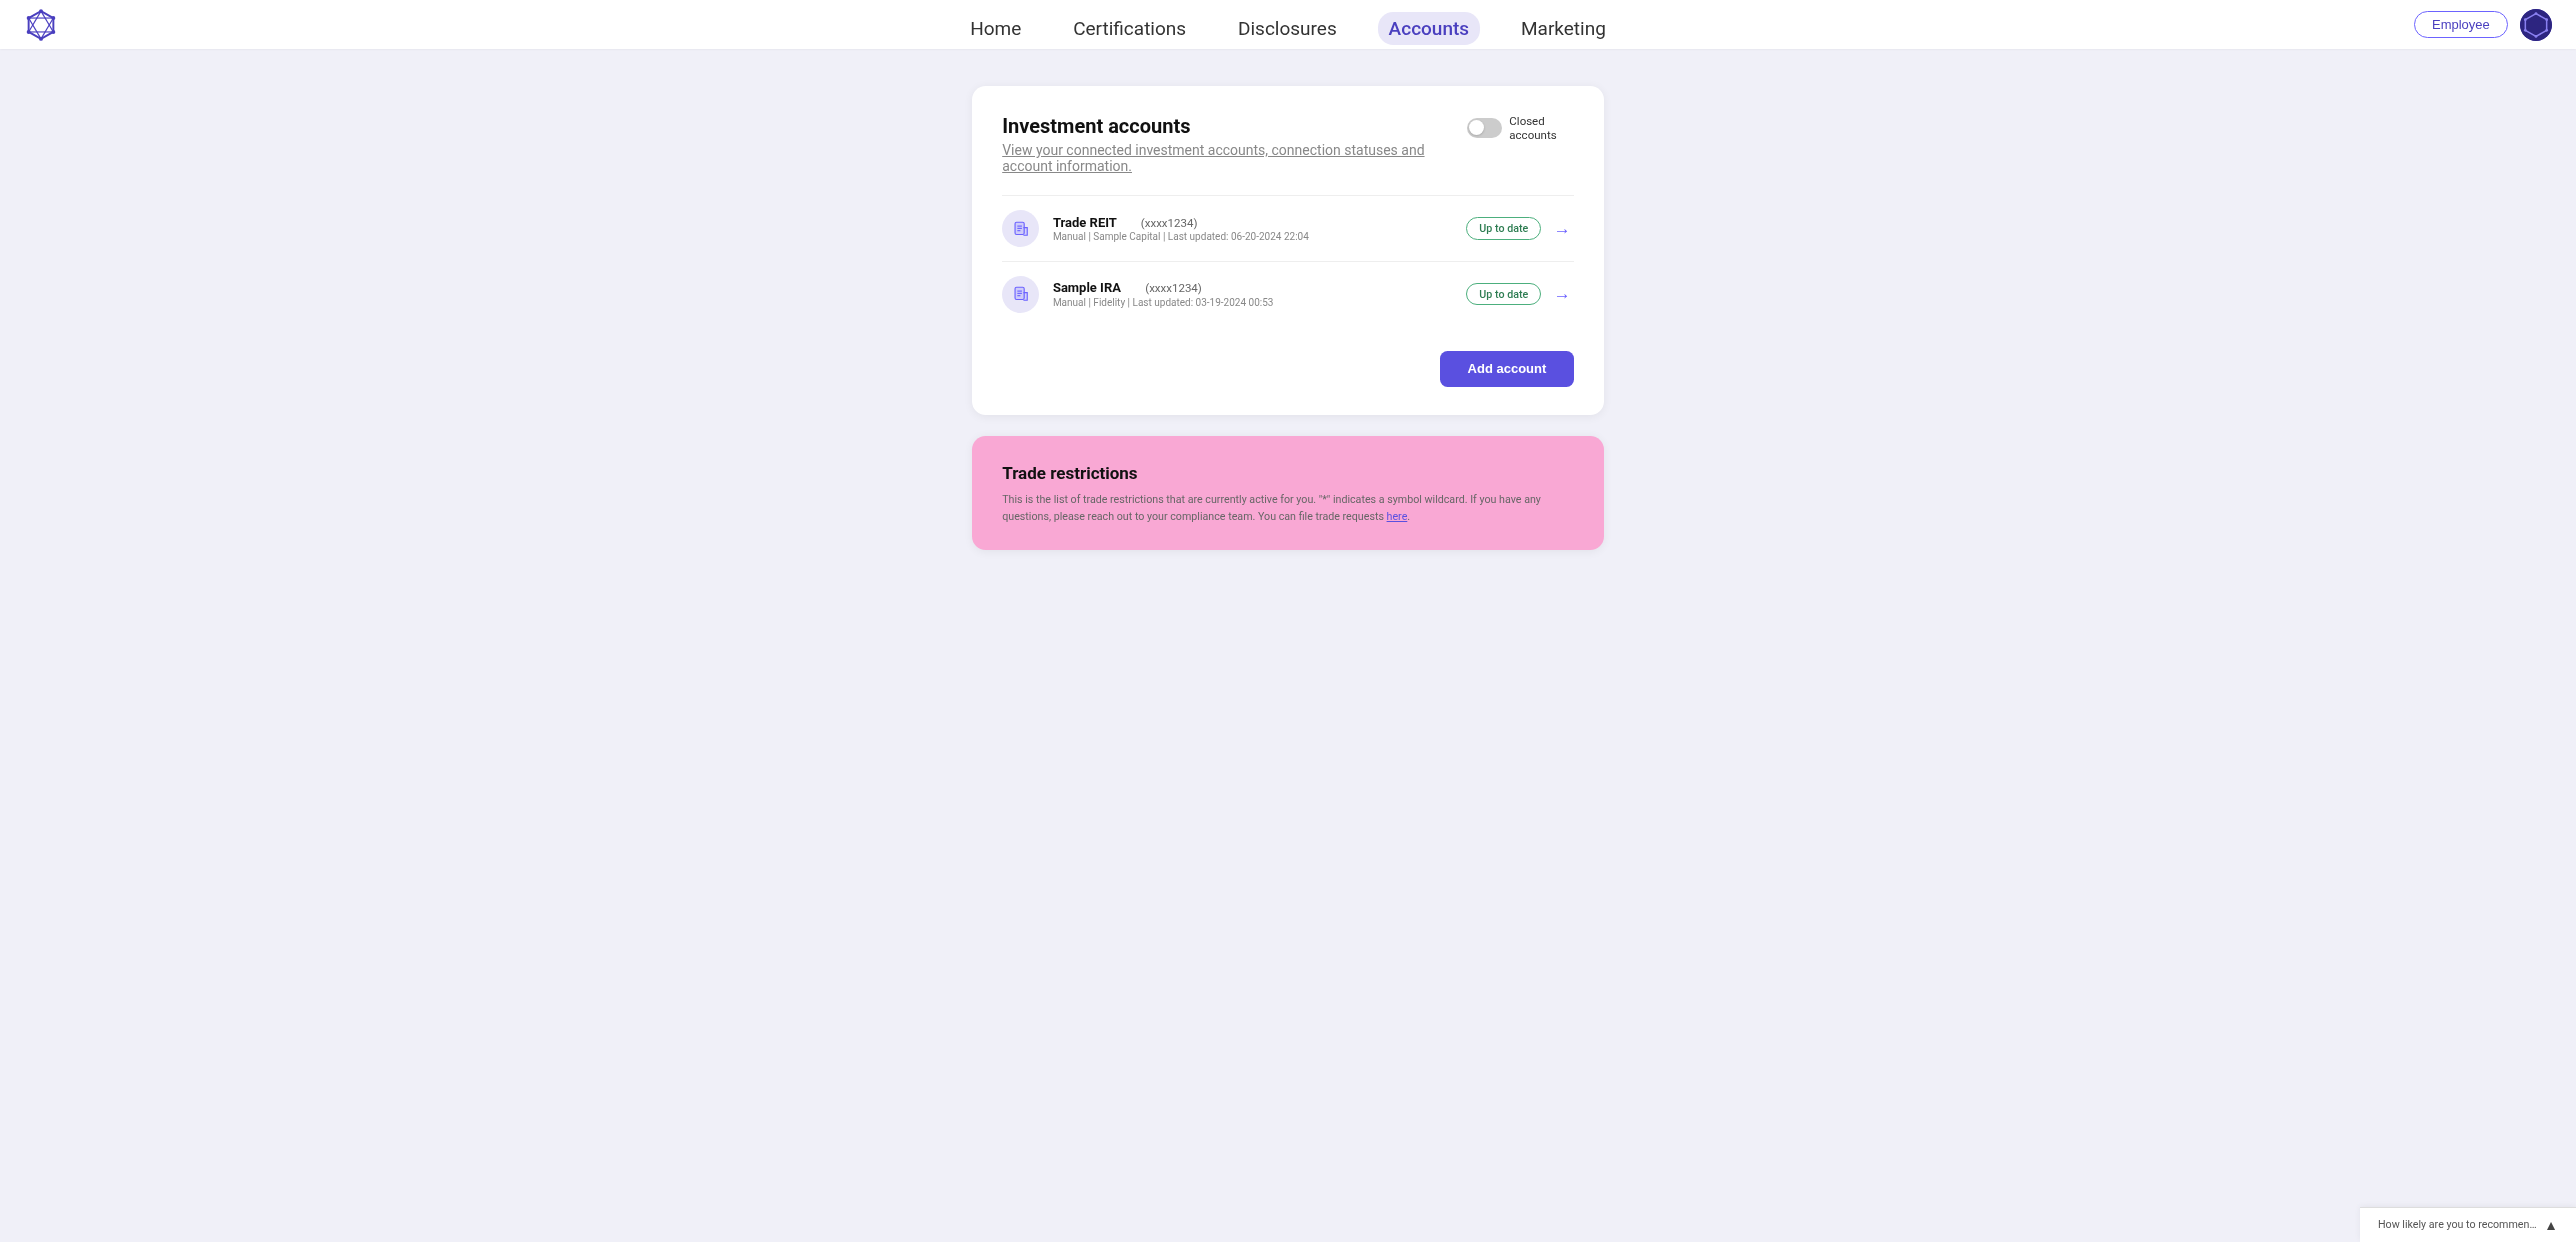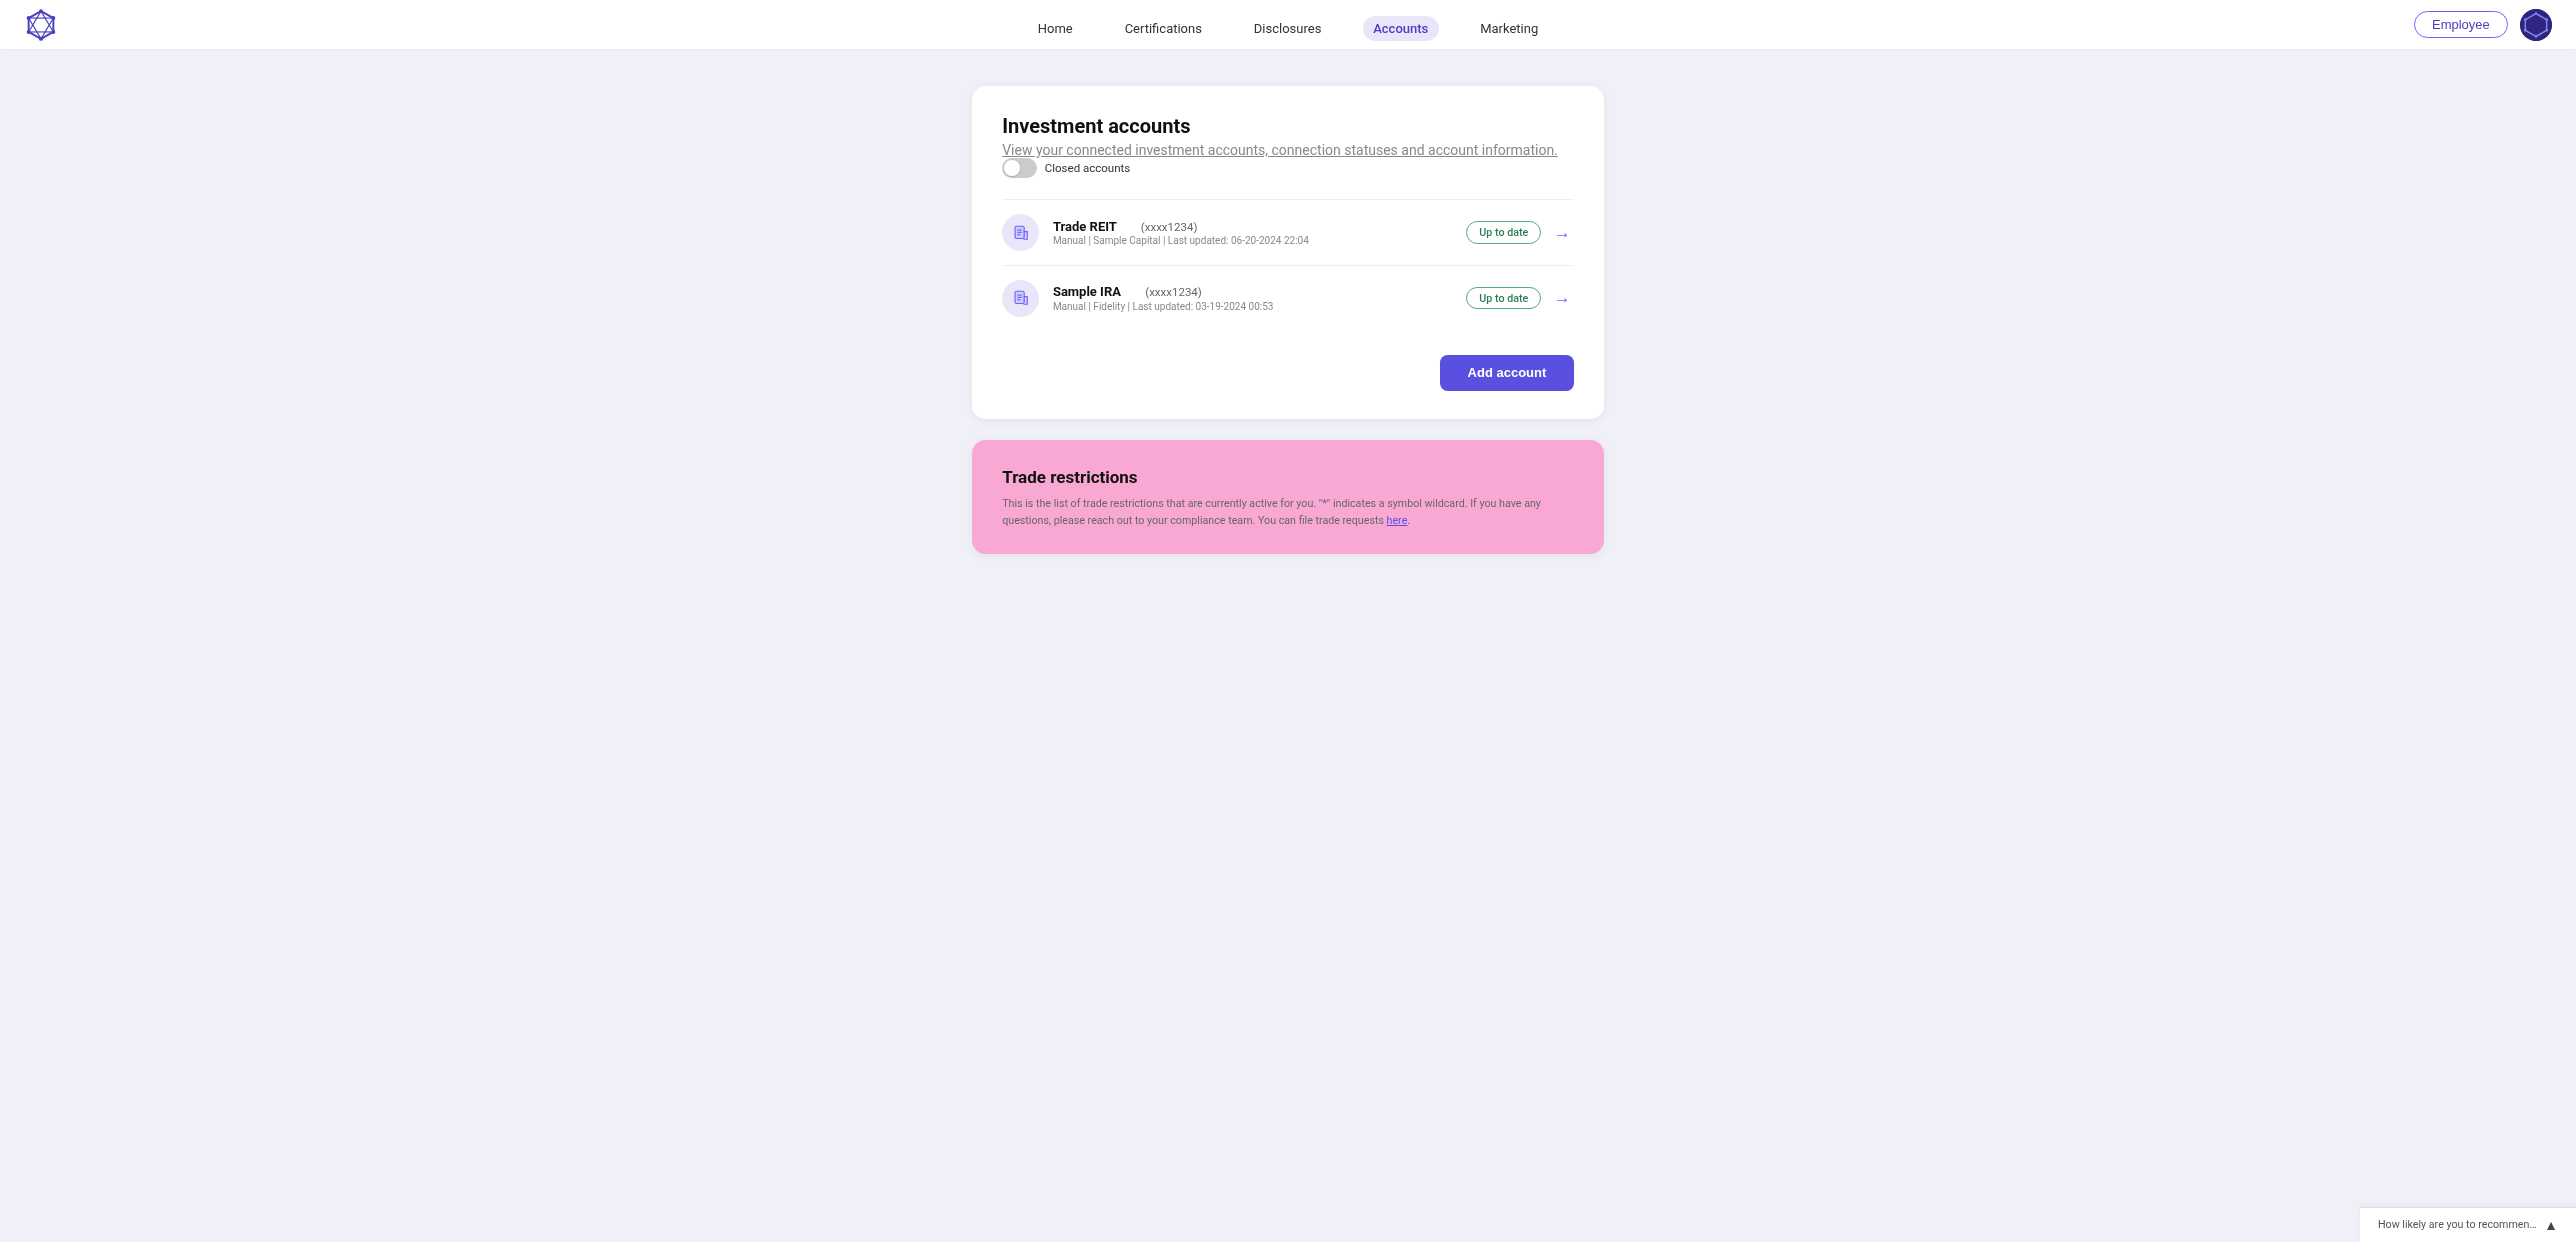--- a/index.html
+++ b/index.html
@@ -30,21 +30,21 @@
       width: 34px;
       height: 34px;
     }
     .nav-links {
       display: flex;
       gap: 30.5px;
       margin: 0 auto;
       align-items: center;
     }
     .nav-link {
-      font-size: 13px;
+      font-size: 19px;
       color: #333;
       text-decoration: none;
       padding: 4.6px 10.7px;
       border-radius: 15.3px;
       cursor: pointer;
       margin-top: 8px;
     }
     .nav-link.active {
       background: #e8e6f8;
       color: #4a3fbf;
@@ -97,21 +97,20 @@
       margin-bottom: 21.4px;
       box-shadow: 0 1.5px 9.2px rgba(0,0,0,0.06);
     }
 
     
     .card-header {
       display: flex;
       justify-content: space-between;
       align-items: flex-start;
       margin-bottom: 21.4px;
-      flex-direction: column;
     }
     .card-title {
       font-size: 20px;
       font-weight: 700;
       color: #111;
       margin-bottom: 4.6px;
     }
     .card-subtitle {
       font-size: 14px;
       color: #888;

